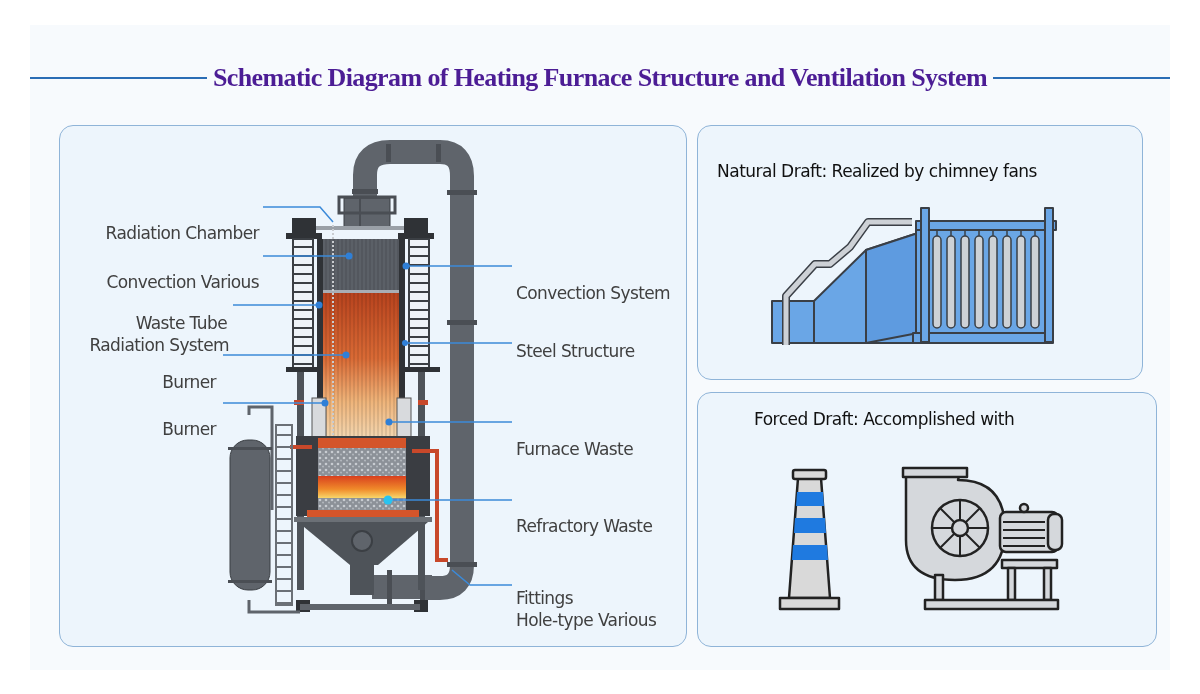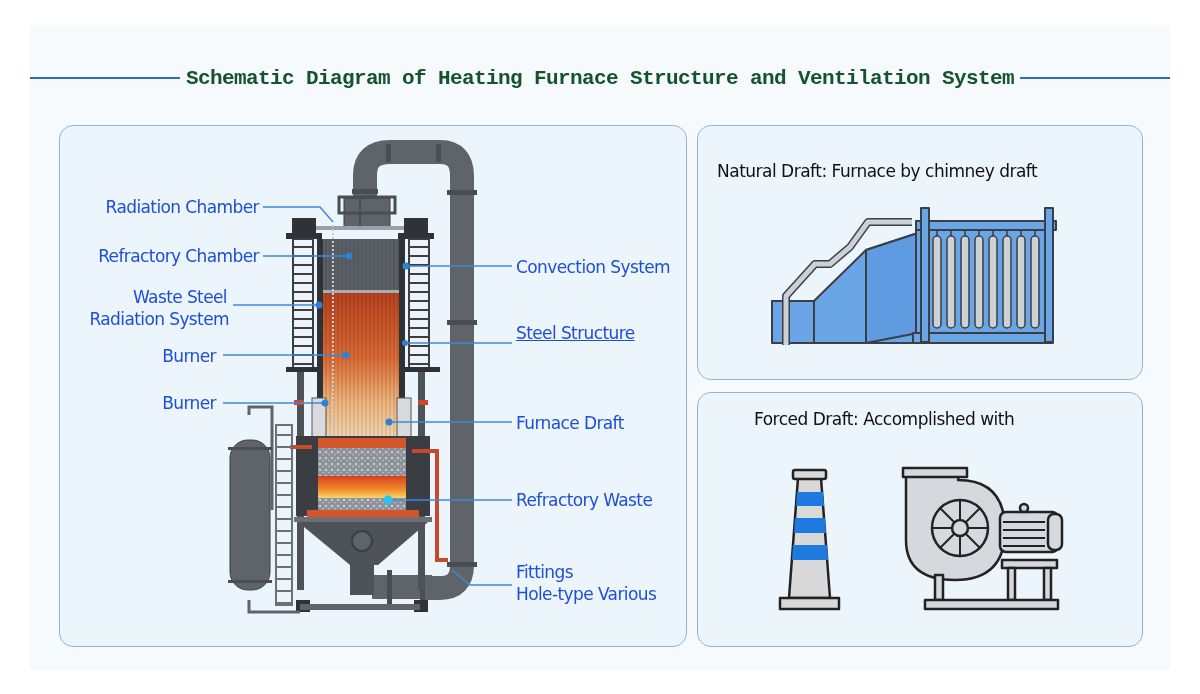--- a/index.html
+++ b/index.html
@@ -1,26 +1,26 @@
 <!DOCTYPE html>
 <html><head>
 <meta charset="utf-8">
 <style>
   html, body { margin: 0; padding: 0; }
   body { width: 1200px; height: 694px; background: #ffffff; position: relative; overflow: hidden; font-family: "Liberation Sans", sans-serif; }
   .bg { position: absolute; left: 30px; top: 25px; width: 1140px; height: 645px; background: #f7fafd; }
   .title-row { position: absolute; left: 30px; top: 58px; width: 1140px; height: 40px; display: flex; align-items: center; }
   .title-line { flex: 1; height: 2px; background: #2a6db5; }
-  .title { font-family: Liberation Mono, monospace; font-weight: bold; font-size: 21px; color: #14532d; padding: 0 6px; letter-spacing: -0.6px; white-space: nowrap; }
+  .title { font-family: Liberation Serif, serif; font-weight: bold; font-size: 26px; color: #4c1d95; padding: 0 6px; letter-spacing: -0.6px; white-space: nowrap; }
   .panel { position: absolute; border: 1.5px solid #8fb4d8; border-radius: 14px; background: #edf5fc; }
   #panel-left { left: 59px; top: 125px; width: 626px; height: 520px; }
   #panel-nat { left: 697px; top: 125px; width: 444px; height: 253px; }
-  #panel-forced { left: 697px; top: 392px; width: 444px; height: 253px; }
+  #panel-forced { left: 697px; top: 392px; width: 444px; height: 253px; padding-left: 14px; }
   .svg-layer { position: absolute; left: 0; top: 0; }
-  .lbl { position: absolute; font-family: "DejaVu Sans", sans-serif; font-size: 17px; color: #1d4ed8; white-space: nowrap; letter-spacing: -0.6px; line-height: 22px; }
+  .lbl { position: absolute; font-family: "DejaVu Sans", sans-serif; font-size: 17px; color: #404040; white-space: nowrap; letter-spacing: -0.6px; line-height: 22px; margin-top: 26px; }
   .lbl.right { text-align: right; }
   .panel-title { position: absolute; font-family: "DejaVu Sans", sans-serif; font-size: 17px; color: #111; letter-spacing: -0.5px; line-height: 24px; }
 </style>
 </head>
 <body>
 
 <div class="bg"></div>
 
 <div class="title-row">
   <div class="title-line"></div>
@@ -201,39 +201,39 @@
     <circle cx="346" cy="355" r="3.5"></circle>
     <circle cx="325" cy="403" r="3.5"></circle>
     <circle cx="406" cy="266" r="3.5"></circle>
     <circle cx="405" cy="343" r="3"></circle>
     <circle cx="389" cy="422" r="3.5"></circle>
     <circle cx="388" cy="500" r="4.5" fill="#28c3f0"></circle>
   </g>
 </svg>
 
 <div class="lbl right" style="right:941px; top:196px;">Radiation Chamber</div>
-<div class="lbl right" style="right:941px; top:245px;">Refractory Chamber</div>
+<div class="lbl right" style="right:941px; top:245px;">Convection Various</div>
 <div class="lbl right" style="right:971px; top:286px; text-align:center;">
-  <div style="text-align:right; padding-right:2px;">Waste Steel</div>
+  <div style="text-align:right; padding-right:2px;">Waste Tube</div>
   <div>Radiation System</div>
 </div>
 <div class="lbl right" style="right:984px; top:345px;">Burner</div>
 <div class="lbl right" style="right:984px; top:392px;">Burner</div>
 
 <div class="lbl" style="left:516px; top:256px;">Convection System</div>
-<div class="lbl" style="left:516px; top:322px;text-decoration:underline;">Steel Structure</div>
-<div class="lbl" style="left:516px; top:412px;">Furnace Draft</div>
+<div class="lbl" style="left:516px; top:314px;">Steel Structure</div>
+<div class="lbl" style="left:516px; top:412px;">Furnace Waste</div>
 <div class="lbl" style="left:516px; top:489px;">Refractory Waste</div>
 <div class="lbl" style="left:516px; top:561px;">
   <div>Fittings</div>
   <div>Hole-type Various</div>
 </div>
 
 <div class="panel" id="panel-nat">
-  <div class="panel-title" style="left:19px; top:33px;">Natural Draft: Furnace by chimney draft</div>
+  <div class="panel-title" style="left:19px; top:33px;">Natural Draft: Realized by chimney fans</div>
 </div>
 <svg class="svg-layer" width="1200" height="694">
   <g stroke="#3a3f46" stroke-width="2" stroke-linejoin="round">
     <rect x="772" y="301" width="42" height="42" fill="#6aa6e6"></rect>
     <polygon points="814,301 866,250 918,233 918,343 866,343 814,343" fill="#6aa6e6"></polygon>
     <polygon points="866,250 918,233 918,333 866,343" fill="#5e9be0"></polygon>
     <rect x="916" y="222" width="137" height="120" fill="#6aa6e6"></rect>
     <rect x="913" y="333" width="140" height="10" fill="#6aa6e6"></rect>
     <rect x="916" y="221" width="140" height="9" fill="#6aa6e6"></rect>
     <rect x="921" y="208" width="8" height="134" fill="#6aa6e6"></rect>

